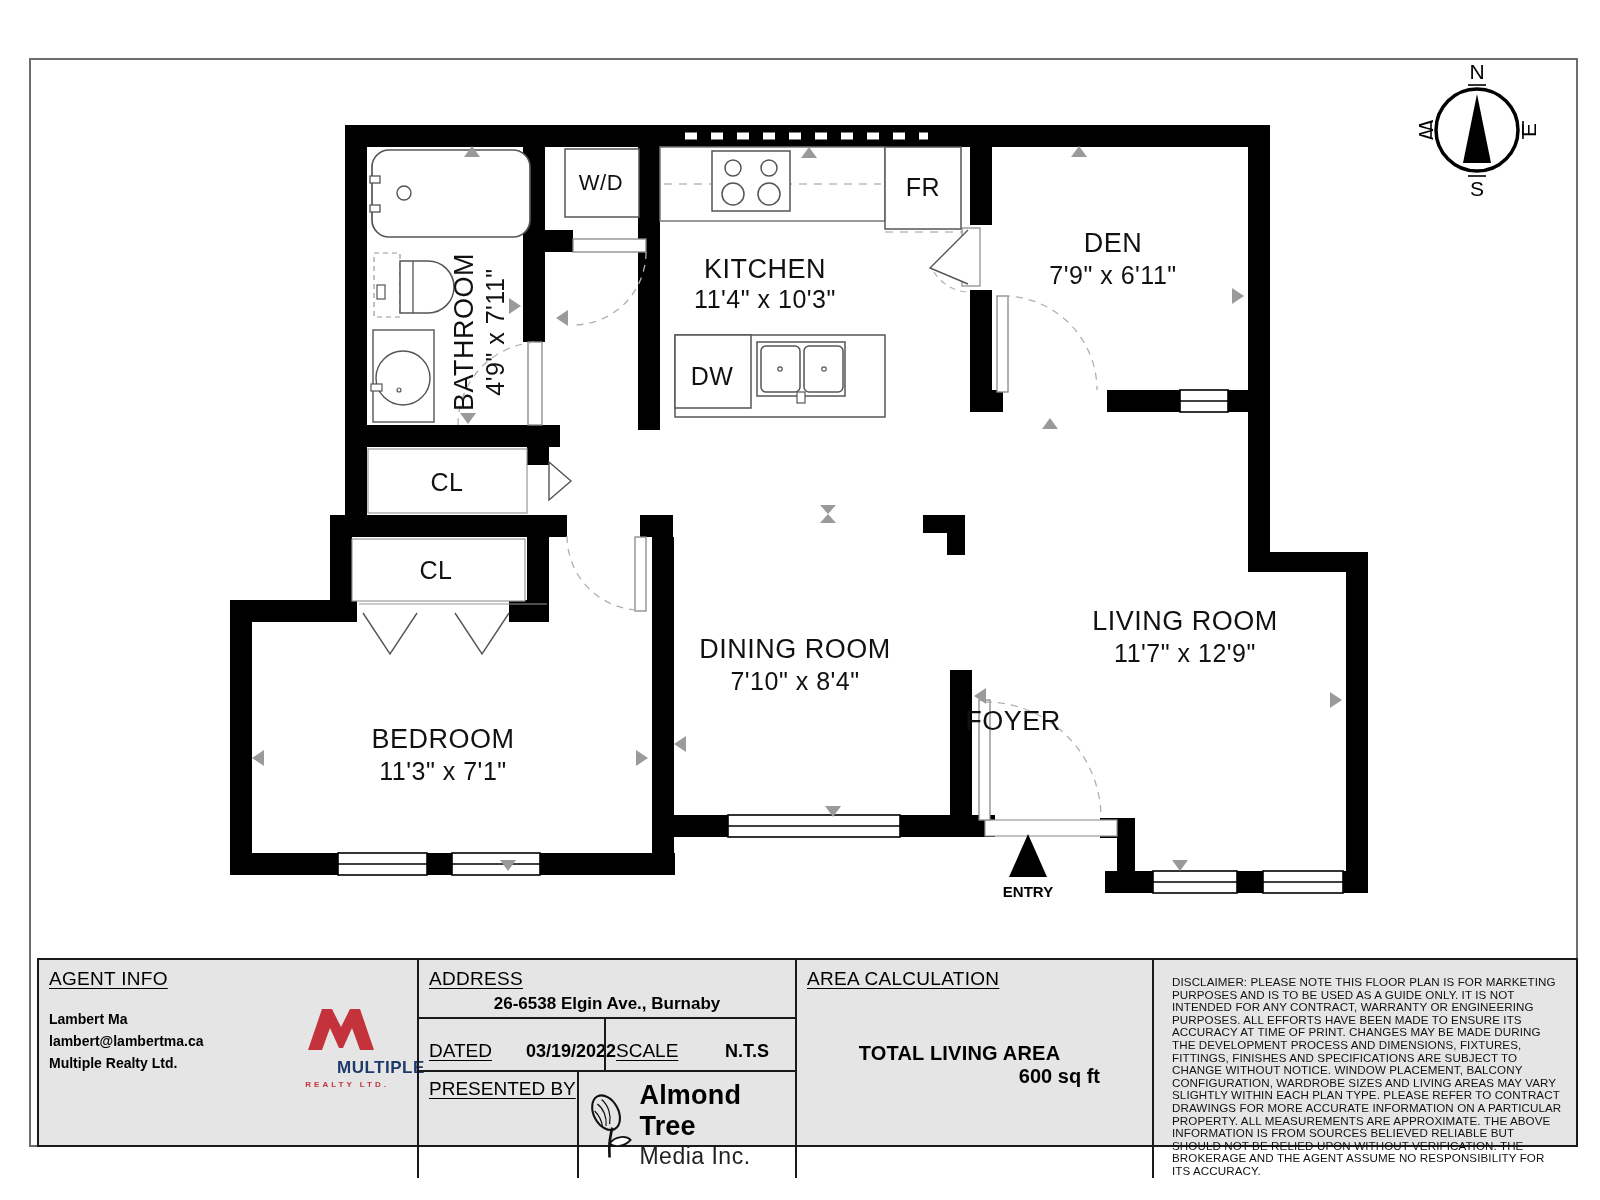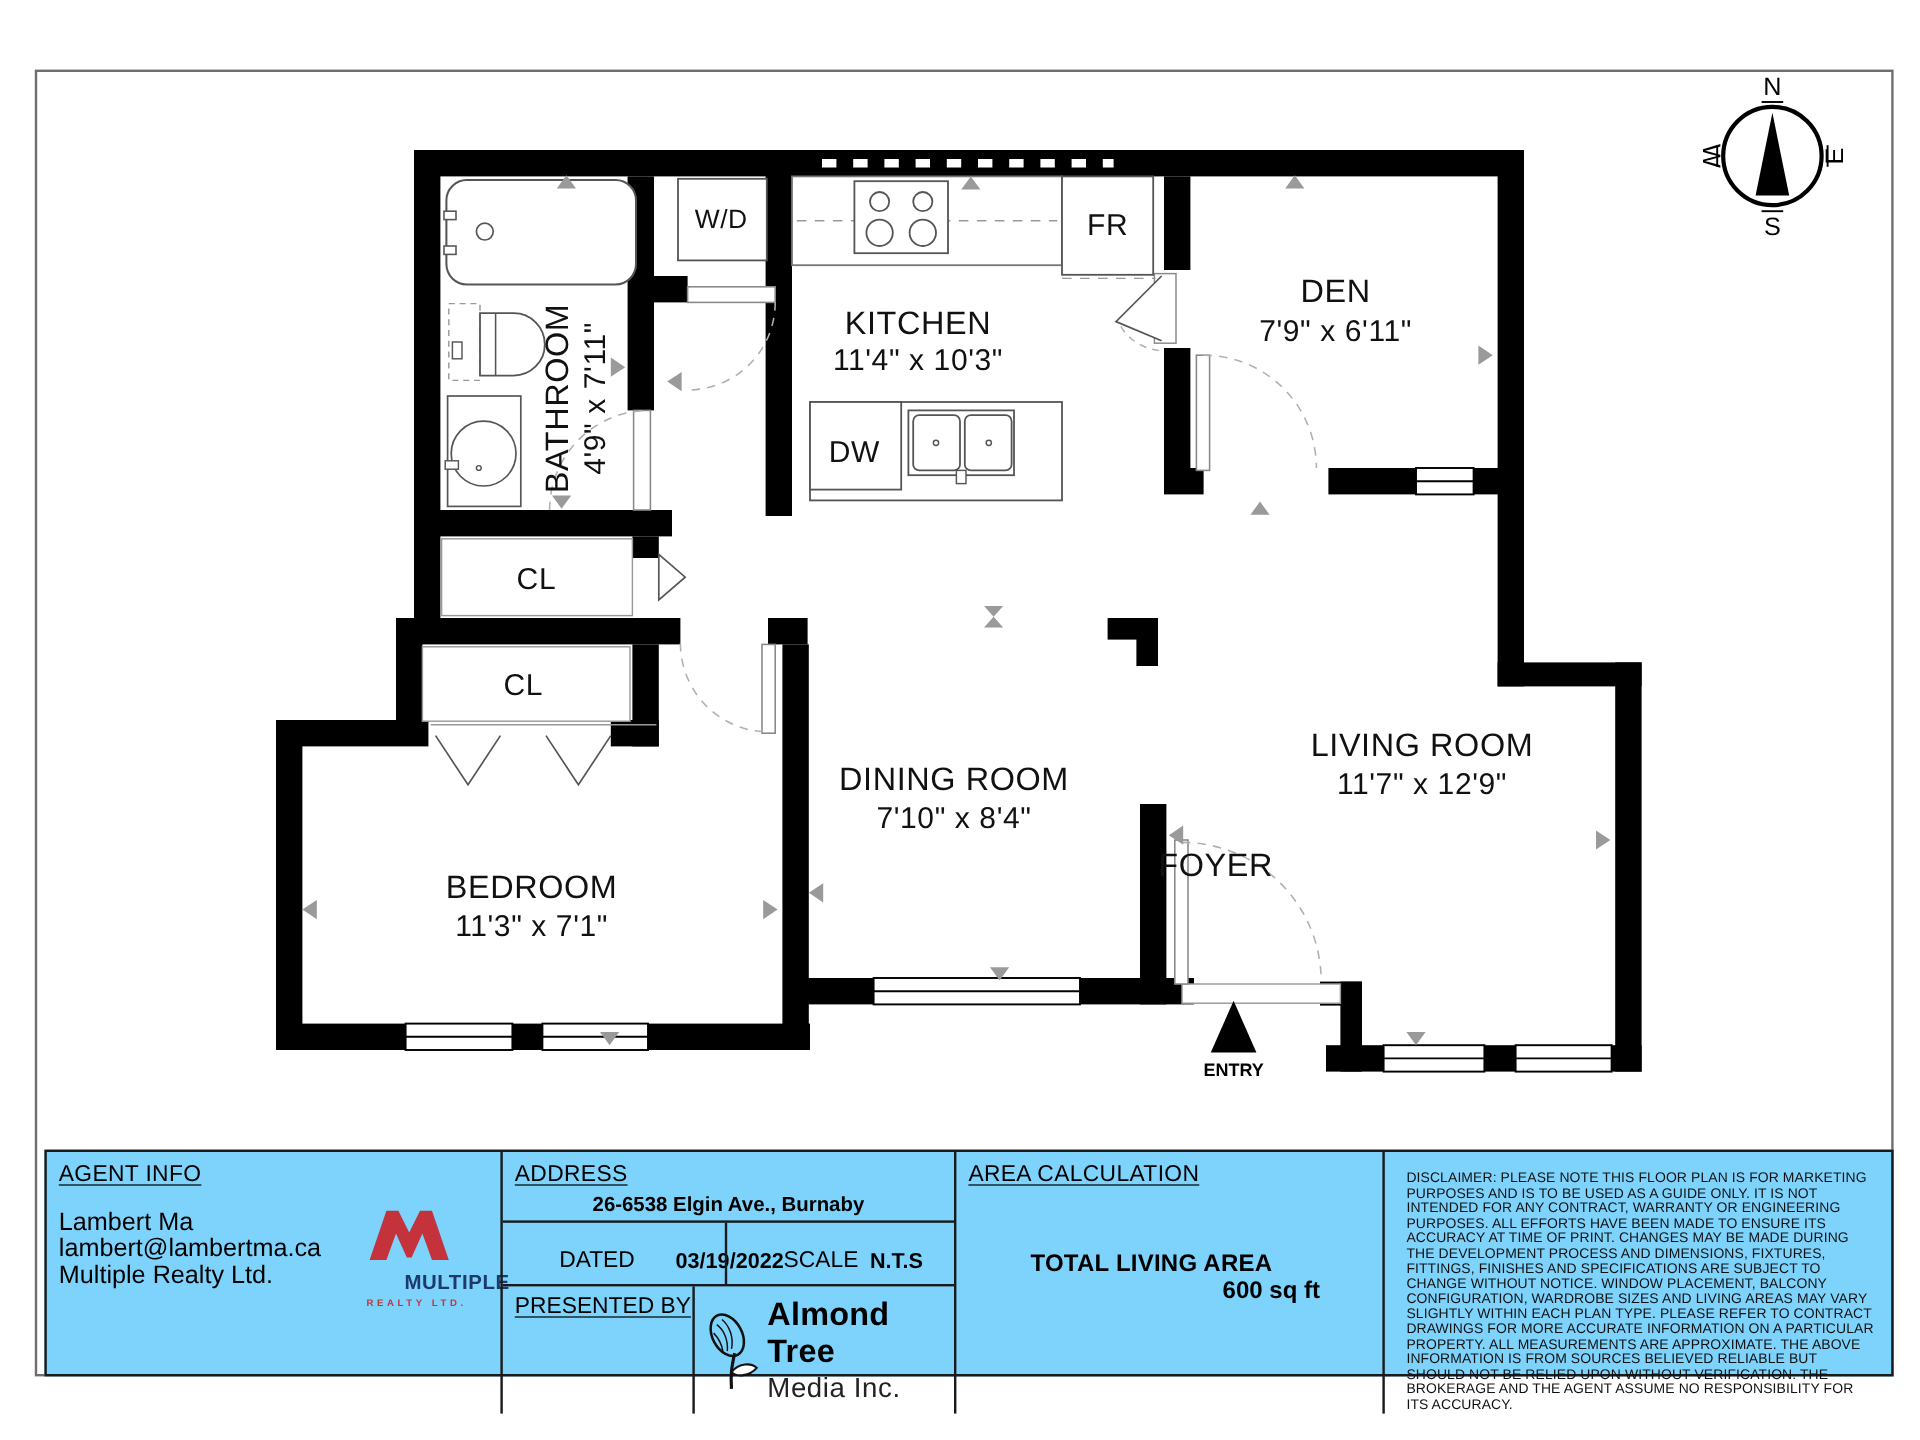--- a/index.html
+++ b/index.html
@@ -4,37 +4,37 @@
 <style>
   html,body{margin:0;padding:0;background:#fff;}
   body{width:1600px;height:1200px;position:relative;overflow:hidden;
        font-family:"Liberation Sans",sans-serif;color:#000;}
   .page-frame{position:absolute;left:29px;top:58px;width:1549px;height:1089px;
        border:2px solid #6e6e6e;box-sizing:border-box;}
   .plan-svg{position:absolute;left:0;top:0;}
   
   .footer{position:absolute;left:37px;top:958px;width:1541px;height:189px;
       border:2px solid #1a1a1a;box-sizing:border-box;display:grid;
-      grid-template-columns:378px 378px 357px 1fr;background:#7dd3fc;}
+      grid-template-columns:378px 378px 357px 1fr;background:#e5e5e5;}
   .fcell{border-left:2px solid #1a1a1a;box-sizing:border-box;position:relative;}
   .fcell:first-child{border-left:none;}
   .fheading{font-size:19px;text-decoration:underline;text-underline-offset:3px;
       padding:8px 0 0 10px;letter-spacing:.3px;}
   
-  .agent-lines{padding:18px 0 0 10px;font-size:21px;font-weight:normal;line-height:22px;}
+  .agent-lines{padding:18px 0 0 10px;font-size:14px;font-weight:bold;line-height:22px;}
   .brokerage-logo{position:absolute;right:28px;top:44px;width:96px;text-align:center;}
   .brokerage-word{font-size:17px;font-weight:800;color:#1d3a6b;letter-spacing:.5px;margin-top:2px;margin-left:44px;}
   .brokerage-tag{font-size:8px;color:#c4333b;letter-spacing:3px;margin-top:2px;font-weight:bold;text-align:right;}
   
   .addr-col{display:grid;grid-template-rows:57px 53px 1fr;}
   .addr-row{position:relative;}
   .addr-value{text-align:center;font-size:17px;font-weight:bold;margin-top:4px;}
   .ds-row{display:grid;grid-template-columns:185px 1fr;border-top:2px solid #1a1a1a;}
   .ds-cell{display:flex;align-items:flex-end;padding-bottom:8px;box-sizing:border-box;}
-  .ds-cell .lbl{font-size:19px;text-underline-offset:3px;padding-left:10px;margin-left:37px;}
+  .ds-cell .lbl{font-size:19px;text-decoration:underline;text-underline-offset:3px;padding-left:10px;}
   .ds-cell .val{font-size:18px;font-weight:bold;}
   .dated-val{margin-left:34px;}
   .scale-cell{border-left:2px solid #1a1a1a;justify-content:space-between;padding-right:26px;}
   .pres-row{display:grid;grid-template-columns:158px 1fr;border-top:2px solid #1a1a1a;}
   .pres-lbl{font-size:19px;text-decoration:underline;text-underline-offset:3px;padding:6px 0 0 10px;}
   .media-cell{border-left:2px solid #1a1a1a;display:flex;align-items:center;padding-left:6px;}
   .media-text .l1{font-size:27px;font-weight:bold;letter-spacing:.2px;}
   .media-text .l2{font-size:23px;color:#222;margin-top:1px;letter-spacing:.5px;}
   
   .area-line{display:flex;align-items:center;margin-top:52px;padding:0 52px 0 22px;flex-direction:column;}

